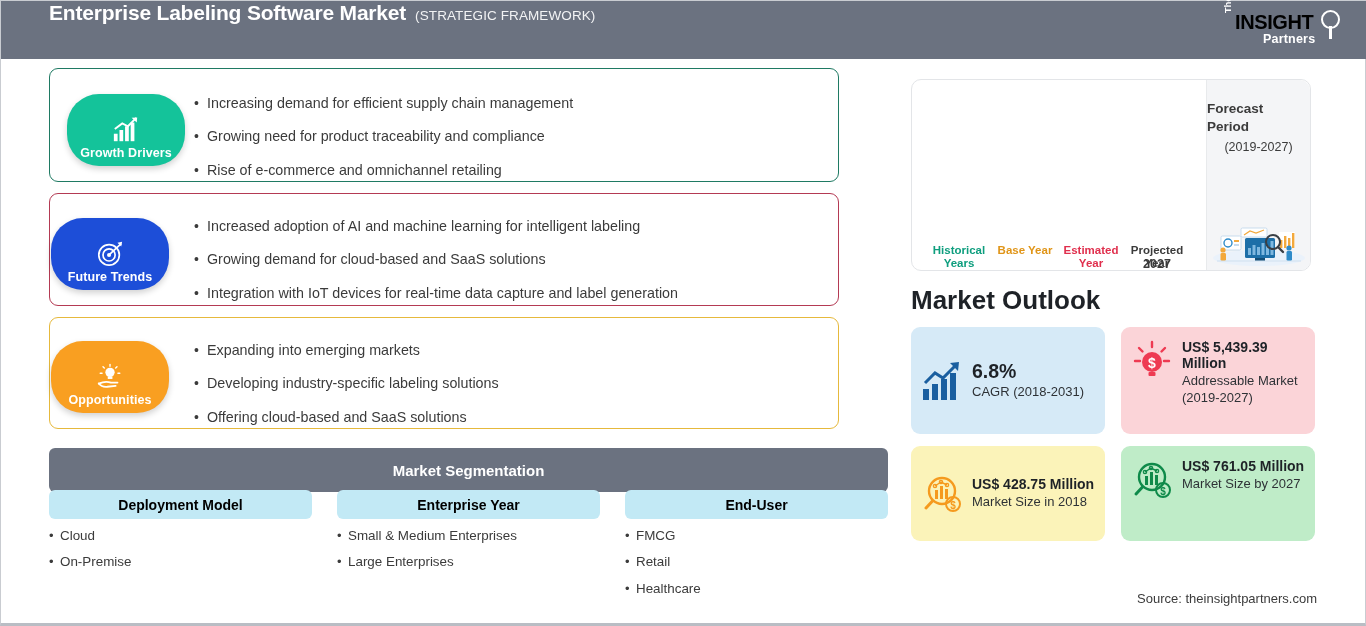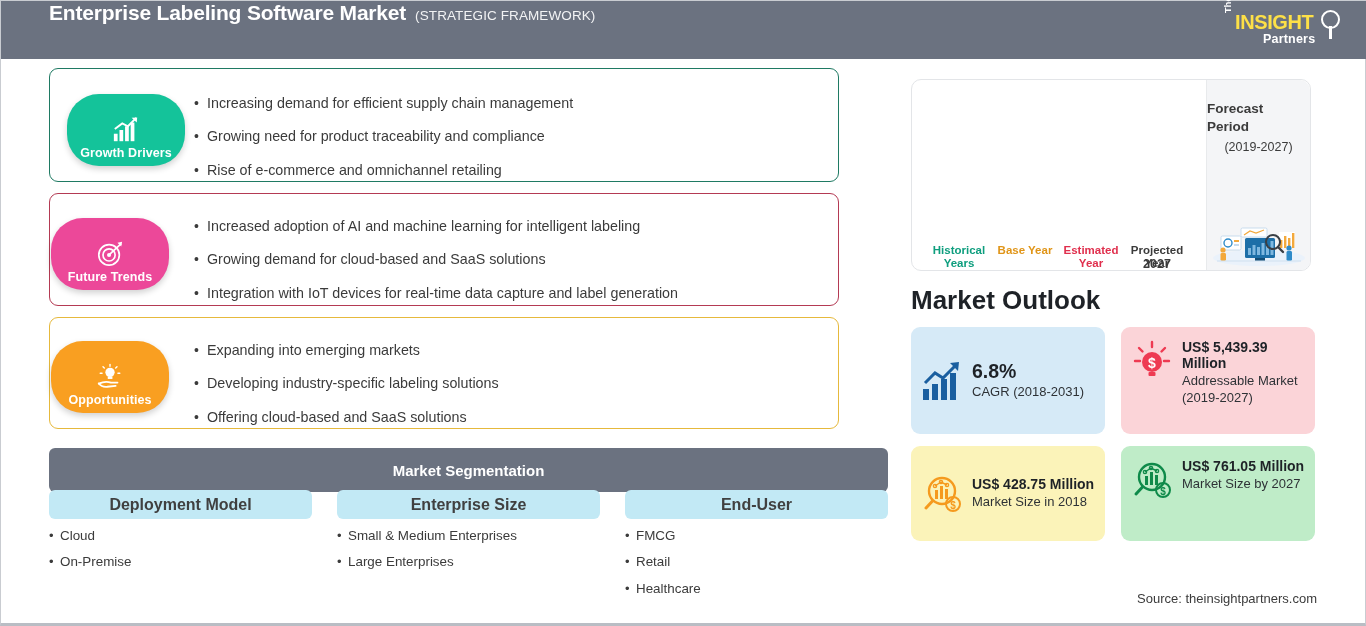--- a/index.html
+++ b/index.html
@@ -42,21 +42,21 @@
     width: 122px; height: 42px;
   }
   .logo-the {
     position: absolute; left: 0; top: 4px;
     font-size: 9px; color: #fff; font-weight: bold;
     transform: rotate(-90deg); transform-origin: left top;
     letter-spacing: 0.3px;
   }
   .logo-insight {
     position: absolute; left: 12px; top: 2px;
-    font-size: 20px; font-weight: bold; color: #fde047;
+    font-size: 20px; font-weight: bold; color: #000000;
     letter-spacing: -0.4px;
   }
   .logo-partners {
     position: absolute; left: 40px; top: 23px;
     font-size: 12.5px; font-weight: bold; color: #fff;
     letter-spacing: 0.2px;
   }
   .logo-ring {
     position: absolute; right: 5px; top: 1px;
     width: 19px; height: 19px;
@@ -83,21 +83,21 @@
     position: absolute;
     width: 118px; height: 72px;
     border-radius: 32px;
     display: flex; flex-direction: column;
     align-items: center; justify-content: flex-end;
     padding-bottom: 7px;
     box-shadow: 0 3px 6px rgba(0,0,0,0.18);
     z-index: 3;
   }
   .badge-green { background: #14c39a; margin-left: 16px; }
-  .badge-red   { background: #ec4899; }
+  .badge-red   { background: #1d4ed8; }
   .badge-amber { background: #f99f21; }
   .badge-label {
     color: #fff; font-size: 12.5px; font-weight: bold;
     letter-spacing: 0.1px; line-height: 1;
   }
   .badge-ico { width: 30px; height: 28px; margin-bottom: 3px; }
 
   .bullets {
     position: absolute;
     list-style: none;
@@ -126,21 +126,21 @@
   .seg-cols {
     position: absolute; left: 48px; top: 431px;
     width: 839px;
     display: flex; gap: 25px;
   }
   .seg-col { width: 263px; }
   .seg-col-head {
     height: 29px; background: #c2e9f5; border-radius: 6px;
     display: flex; align-items: center; justify-content: center;
   }
-  .seg-col-head span { font-size: 16px; font-weight: bold; color: #404040; }
+  .seg-col-head span { font-size: 14px; font-weight: bold; color: #000000; }
   .seg-list { list-style: none; margin-top: 10px; }
   .seg-list li {
     font-size: 13.4px; color: #3b3b3b; line-height: 1;
     margin-bottom: 13px; white-space: nowrap;
   }
   .seg-list li::before {
     content: "\2022"; color: #3b3b3b;
     display: inline-block; width: 11px; font-size: 13px;
   }
 
@@ -303,21 +303,21 @@
           <span>Deployment Model</span>
         </div>
         <ul class="seg-list">
           <li>Cloud</li>
           <li>On-Premise</li>
         </ul>
       </div>
 
       <div class="seg-col">
         <div class="seg-col-head">
-          <span>Enterprise Size</span>
+          <span>Enterprise Year</span>
         </div>
         <ul class="seg-list">
           <li>Small &amp; Medium Enterprises</li>
           <li>Large Enterprises</li>
         </ul>
       </div>
 
       <div class="seg-col">
         <div class="seg-col-head">
           <span>End-User</span>

